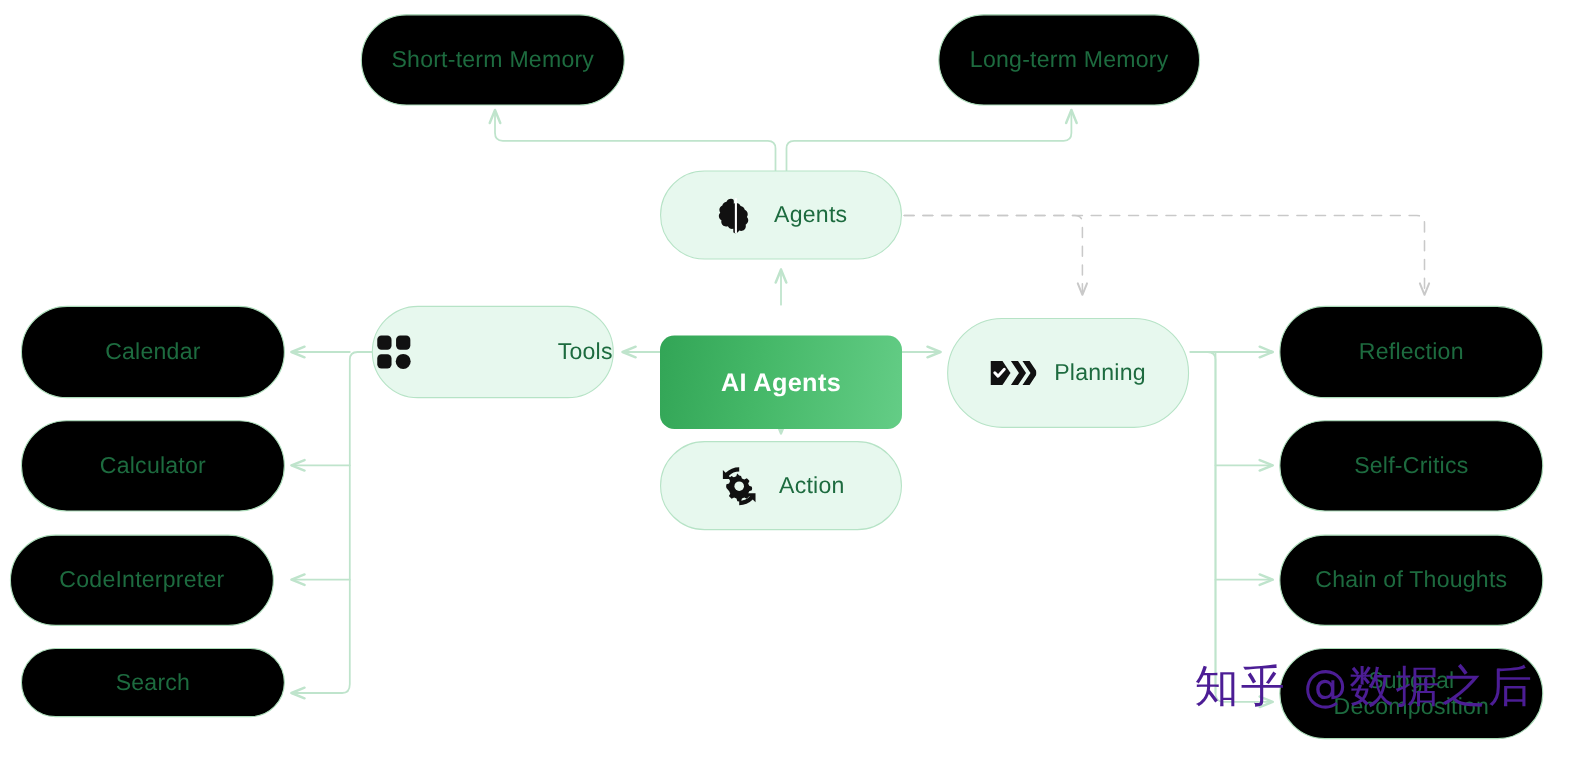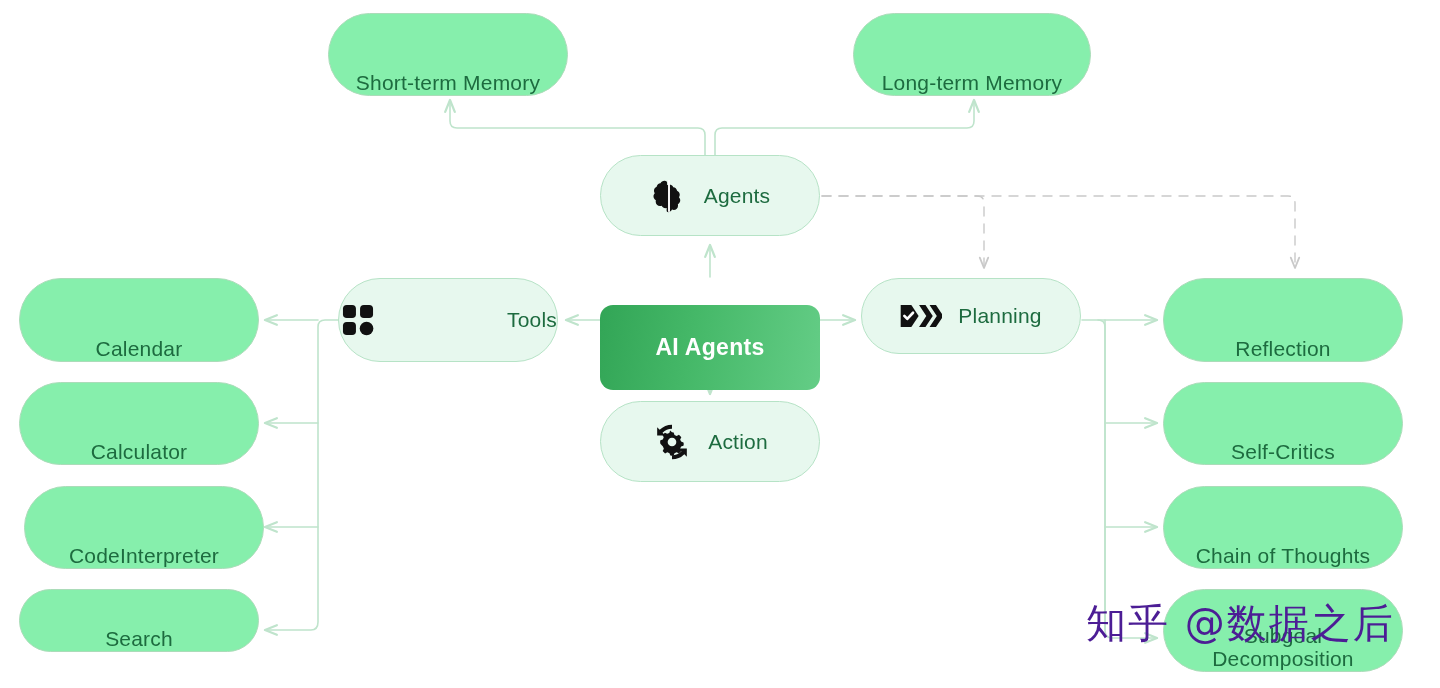--- a/index.html
+++ b/index.html
@@ -35,22 +35,21 @@
     justify-content: center;
     border-radius: 999px;
     border: 1.4px solid #abdcb9;
     background: #ffffff;
     color: #1d6b3f;
     font-size: 21px;
     letter-spacing: 0.2px;
     white-space: nowrap;
   }
   .node.leaf {
-    background: #86efac;
-    align-items: flex-end;
+    background: #000000;
   }
   .node.mint {
     background: #e7f8ee;
     border-color: #b6e3c6;
   }
   .node.center {
     border: none;
     border-radius: 13px;
     background: linear-gradient(100deg, #32a556 0%, #45b868 42%, #64cd86 100%);
     color: #ffffff;
@@ -161,21 +160,21 @@
         <circle cx="17.4" cy="17.4" r="4.3"></circle>
       </svg>
     </span>
     <span class="label">Tools</span>
   </div>
 
   <div class="node center" style="left:600px; top:277px; width:220px; height:85px;">
     <span class="label">AI Agents</span>
   </div>
 
-  <div class="node mint icon-node" style="left:861px; top:278px; width:220px; height:76px;">
+  <div class="node mint icon-node" style="left:861px; top:289px; width:220px; height:100px;">
     <span class="icon">
       <svg width="42" height="30" viewBox="0 0 30 20" fill="#111111">
         <path d="M0.5 2.2 h7.6 l5.2 7.8 -5.2 7.8 H0.5 z"></path>
         <path d="M13.6 2.2 h4.6 l5.2 7.8 -5.2 7.8 h-4.6 l5.2-7.8 z"></path>
         <path d="M21.1 2.2 h4.6 l5.2 7.8 -5.2 7.8 h-4.6 l5.2-7.8 z"></path>
         <path d="M3.1 9.9 l2.1 2.2 4.1-4.4" fill="none" stroke="#ffffff" stroke-width="1.9" stroke-linecap="round" stroke-linejoin="round"></path>
       </svg>
     </span>
     <span class="label">Planning</span>
   </div>
@@ -193,21 +192,21 @@
   </div>
 
   <div class="node leaf" style="left:19px; top:278px; width:240px; height:84px;">
     <span class="label">Calendar</span>
   </div>
 
   <div class="node leaf" style="left:19px; top:382px; width:240px; height:83px;">
     <span class="label">Calculator</span>
   </div>
 
-  <div class="node leaf" style="left:24px; top:486px; width:240px; height:83px;">
+  <div class="node leaf" style="left:9px; top:486px; width:240px; height:83px;">
     <span class="label">CodeInterpreter</span>
   </div>
 
   <div class="node leaf" style="left:19px; top:589px; width:240px; height:63px;">
     <span class="label">Search</span>
   </div>
 
   <div class="node leaf" style="left:1163px; top:278px; width:240px; height:84px;">
     <span class="label">Reflection</span>
   </div>

